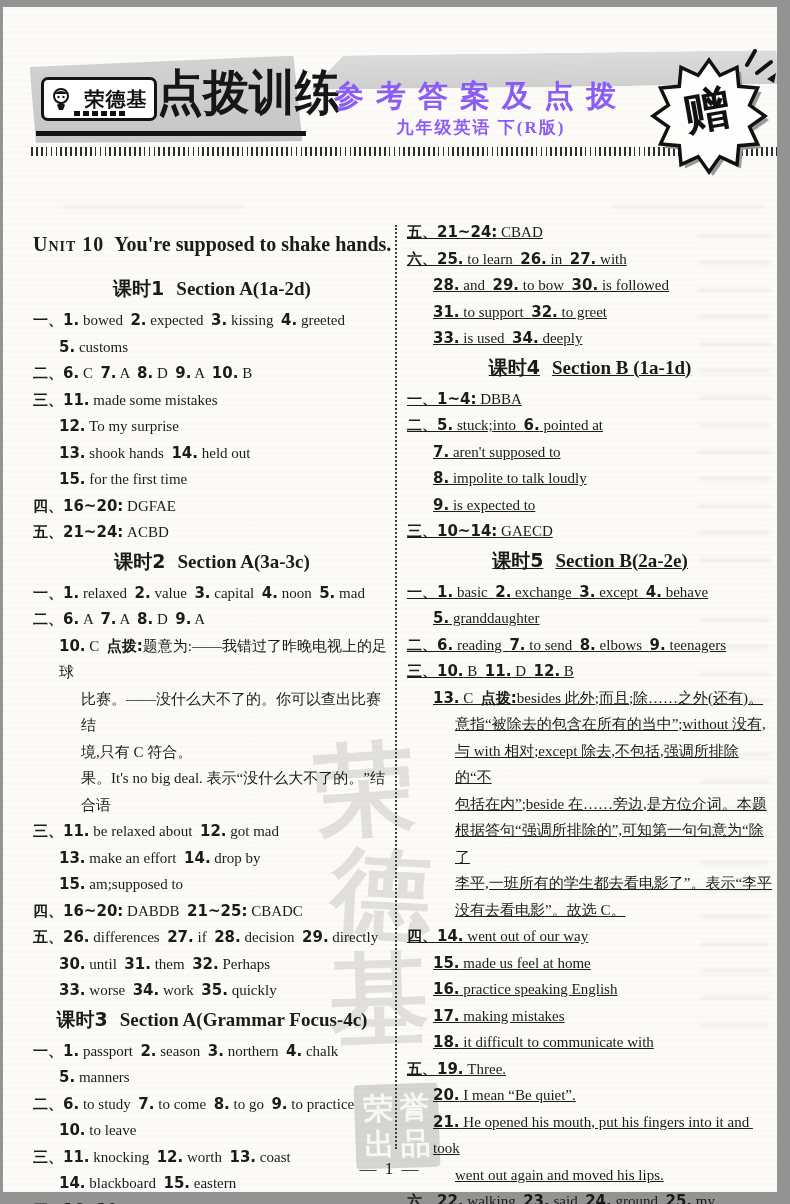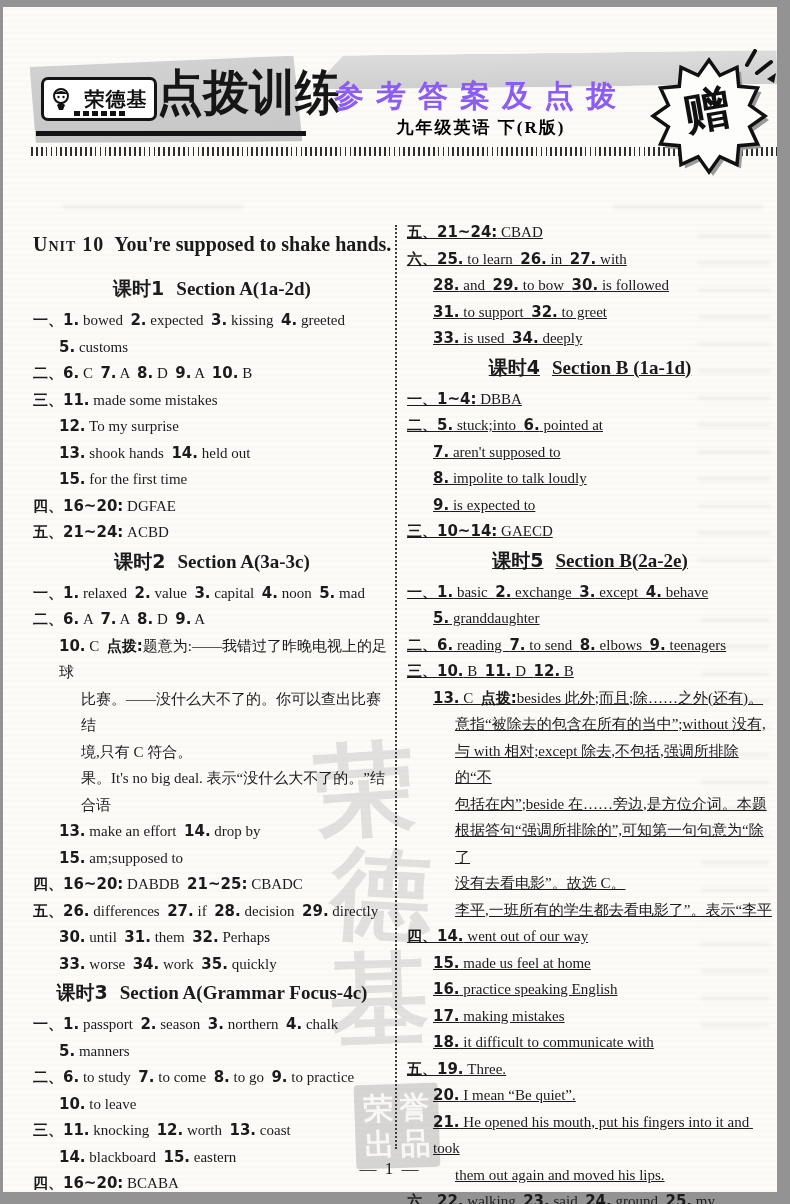--- a/index.html
+++ b/index.html
@@ -44,21 +44,21 @@
     color:#161616;letter-spacing:0px;transform:scaleY(1.05);
   }
   .brand-underline{position:absolute;left:33px;top:124px;width:270px;height:5px;background:#141414;}
   .hdr-title{
     position:absolute;left:318px;top:72px;width:320px;text-align:center;
     font:900 30px/1.1 "DejaVu Sans","Liberation Sans",sans-serif;
     color:#8b5cf6;letter-spacing:12px;white-space:nowrap;
   }
   .hdr-subtitle{
     position:absolute;left:318px;top:111px;width:320px;text-align:center;
-    font:bold 17px/1.2 "Liberation Serif",serif;color:#000000;letter-spacing:2px;white-space:nowrap;
+    font:bold 17px/1.2 "Liberation Serif",serif;color:#8b5cf6;letter-spacing:2px;white-space:nowrap;
   }
   .gift{position:absolute;left:638px;top:42px;width:136px;height:130px;z-index:5;}
   .gift svg{position:absolute;inset:0;}
   .gift-char{
     position:absolute;left:36px;top:38px;width:60px;text-align:center;
     font:900 46px/1 "DejaVu Sans","Liberation Sans",sans-serif;color:#111;
     transform:rotate(-10deg);
   }
   .tick-row{
     position:absolute;left:28px;top:140px;width:747px;height:9px;
@@ -191,20 +191,21 @@
       <div class="ln ind1"><span class="num">15.</span> for the first time</div>
       <div class="ln ind0"><span class="pfx">四、</span><span class="num">16~20:</span> DGFAE</div>
       <div class="ln ind0"><span class="pfx">五、</span><span class="num">21~24:</span> ACBD</div>
       <div class="lesson-heading"><span class="hcn">课时2</span><span class="hen">Section A(3a-3c)</span></div>
       <div class="ln ind0"><span class="pfx">一、</span><span class="num">1.</span> relaxed  <span class="num">2.</span> value  <span class="num">3.</span> capital  <span class="num">4.</span> noon  <span class="num">5.</span> mad</div>
       <div class="ln ind0"><span class="pfx">二、</span><span class="num">6.</span> A  <span class="num">7.</span> A  <span class="num">8.</span> D  <span class="num">9.</span> A</div>
       <div class="ln ind1"><span class="num">10.</span> C  <span class="tip">点拨:</span>题意为:——我错过了昨晚电视上的足球</div>
       <div class="ln ind2">比赛。——没什么大不了的。你可以查出比赛结</div>
       <div class="ln ind2">境,只有 C 符合。</div>
       <div class="ln ind2">果。It's no big deal. 表示“没什么大不了的。”结合语</div>
+      <div class="ln ind0"><span class="pfx">三、</span><span class="num">11.</span> be relaxed about  <span class="num">12.</span> got mad</div>
       <div class="ln ind1"><span class="num">13.</span> make an effort  <span class="num">14.</span> drop by</div>
       <div class="ln ind1"><span class="num">15.</span> am;supposed to</div>
       <div class="ln ind0"><span class="pfx">四、</span><span class="num">16~20:</span> DABDB  <span class="num">21~25:</span> CBADC</div>
       <div class="ln ind0"><span class="pfx">五、</span><span class="num">26.</span> differences  <span class="num">27.</span> if  <span class="num">28.</span> decision  <span class="num">29.</span> directly</div>
       <div class="ln ind1"><span class="num">30.</span> until  <span class="num">31.</span> them  <span class="num">32.</span> Perhaps</div>
       <div class="ln ind1"><span class="num">33.</span> worse  <span class="num">34.</span> work  <span class="num">35.</span> quickly</div>
       <div class="lesson-heading"><span class="hcn">课时3</span><span class="hen">Section A(Grammar Focus-4c)</span></div>
       <div class="ln ind0"><span class="pfx">一、</span><span class="num">1.</span> passport  <span class="num">2.</span> season  <span class="num">3.</span> northern  <span class="num">4.</span> chalk</div>
       <div class="ln ind1"><span class="num">5.</span> manners</div>
       <div class="ln ind0"><span class="pfx">二、</span><span class="num">6.</span> to study  <span class="num">7.</span> to come  <span class="num">8.</span> to go  <span class="num">9.</span> to practice</div>
@@ -229,31 +230,31 @@
       <div class="lesson-heading"><span class="hcn">课时5</span><span class="hen">Section B(2a-2e)</span></div>
       <div class="ln ind0"><span class="pfx">一、</span><span class="num">1.</span> basic  <span class="num">2.</span> exchange  <span class="num">3.</span> except  <span class="num">4.</span> behave</div>
       <div class="ln ind1"><span class="num">5.</span> granddaughter</div>
       <div class="ln ind0"><span class="pfx">二、</span><span class="num">6.</span> reading  <span class="num">7.</span> to send  <span class="num">8.</span> elbows  <span class="num">9.</span> teenagers</div>
       <div class="ln ind0"><span class="pfx">三、</span><span class="num">10.</span> B  <span class="num">11.</span> D  <span class="num">12.</span> B</div>
       <div class="ln ind1"><span class="num">13.</span> C  <span class="tip">点拨:</span>besides 此外;而且;除……之外(还有)。</div>
       <div class="ln ind2">意指“被除去的包含在所有的当中”;without 没有,</div>
       <div class="ln ind2">与 with 相对;except 除去,不包括,强调所排除的“不</div>
       <div class="ln ind2">包括在内”;beside 在……旁边,是方位介词。本题</div>
       <div class="ln ind2">根据答句“强调所排除的”,可知第一句句意为“除了</div>
+      <div class="ln ind2">李平,一班所有的学生都去看电影了”。表示“李平</div>
       <div class="ln ind2">没有去看电影”。故选 C。</div>
-      <div class="ln ind2">李平,一班所有的学生都去看电影了”。表示“李平</div>
       <div class="ln ind0"><span class="pfx">四、</span><span class="num">14.</span> went out of our way</div>
       <div class="ln ind1"><span class="num">15.</span> made us feel at home</div>
       <div class="ln ind1"><span class="num">16.</span> practice speaking English</div>
       <div class="ln ind1"><span class="num">17.</span> making mistakes</div>
       <div class="ln ind1"><span class="num">18.</span> it difficult to communicate with</div>
       <div class="ln ind0"><span class="pfx">五、</span><span class="num">19.</span> Three.</div>
       <div class="ln ind1"><span class="num">20.</span> I mean “Be quiet”.</div>
       <div class="ln ind1"><span class="num">21.</span> He opened his mouth, put his fingers into it and took</div>
-      <div class="ln ind2">them out again and moved his lips.</div>
+      <div class="ln ind2">went out again and moved his lips.</div>
       <div class="ln ind0"><span class="pfx">六、</span><span class="num">22.</span> walking  <span class="num">23.</span> said  <span class="num">24.</span> ground  <span class="num">25.</span> my</div>
     </div>
 
   <div class="footer">
     <span>— 1 —</span>
   </div>
 
 </div>
 
 </body></html>

